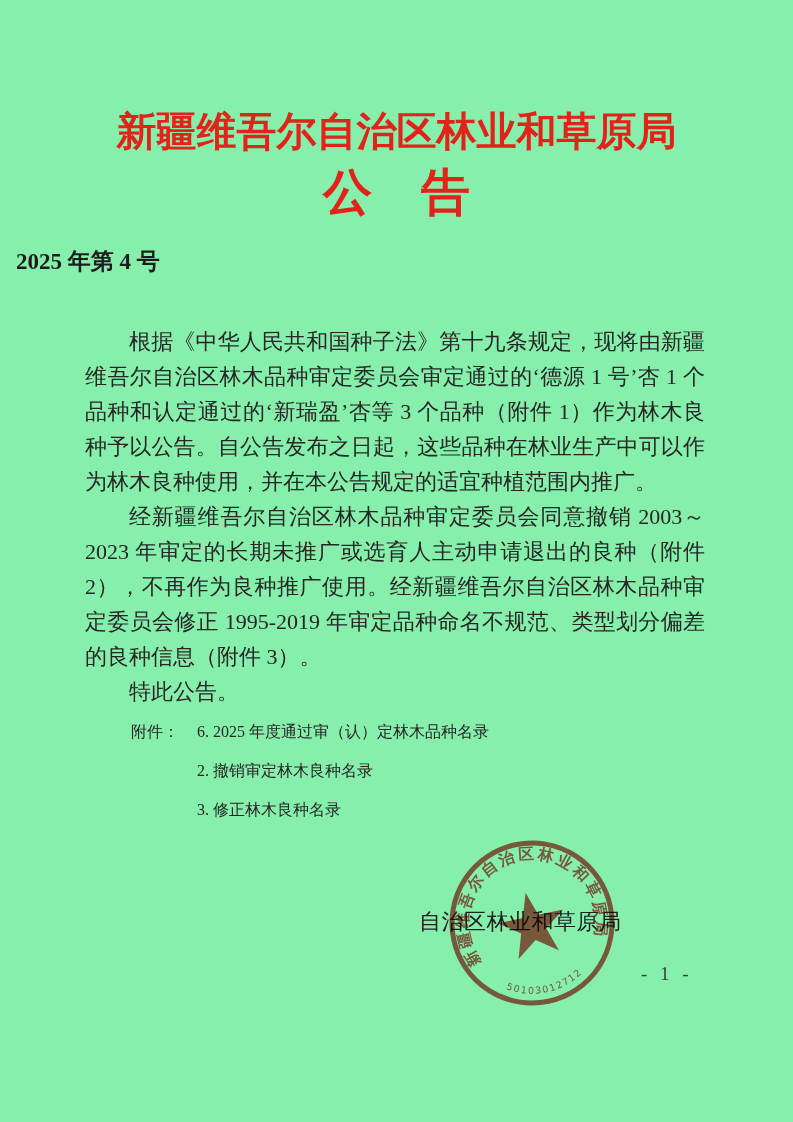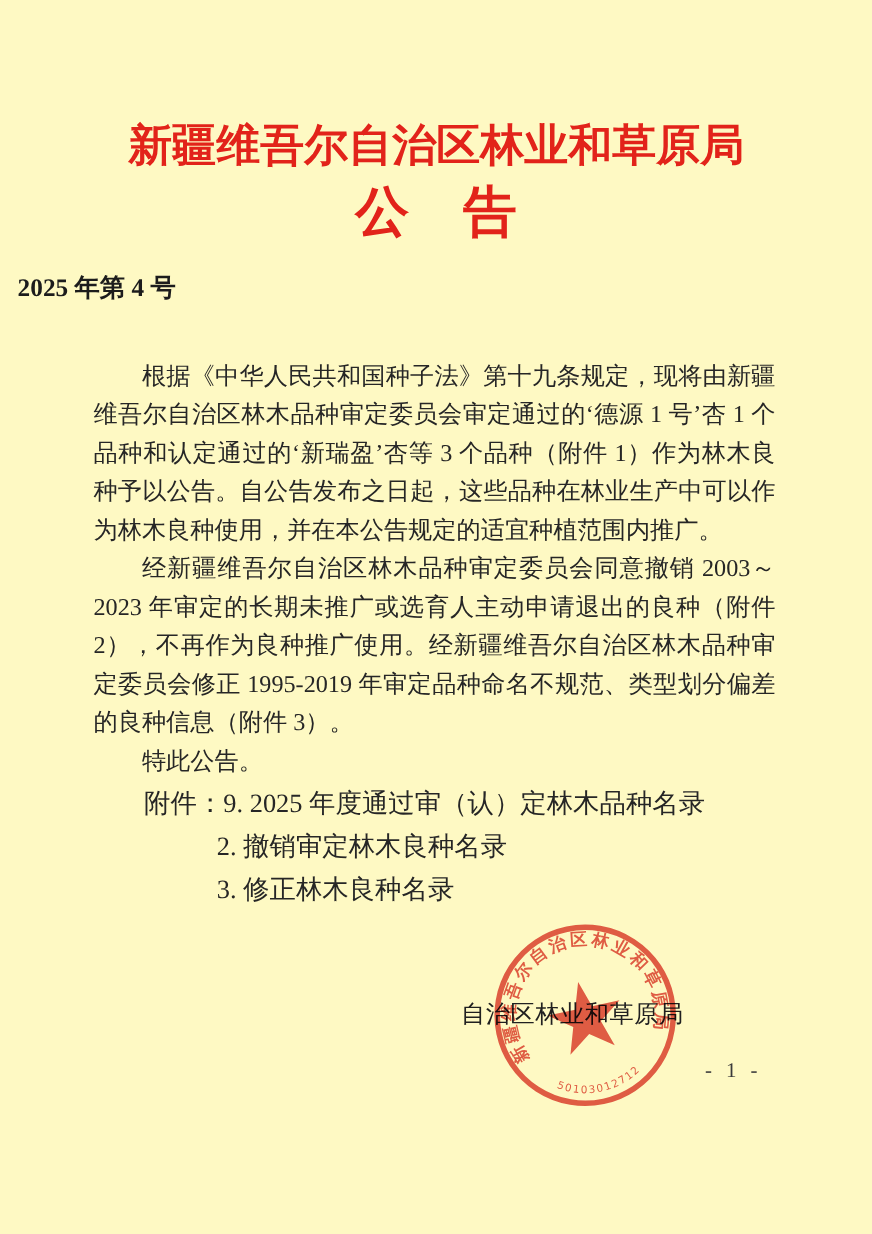--- a/index.html
+++ b/index.html
@@ -4,21 +4,21 @@
 <style>
   html, body {
     margin: 0;
     padding: 0;
     background: #ffffff;
   }
   .page {
     position: relative;
     width: 793px;
     height: 1122px;
-    background: #fef9c3;
+    background: #86efac;
     overflow: hidden;
     font-family: "Liberation Serif", "DejaVu Serif", serif;
     color: #262626;
   }
   
   .org-title {
     position: absolute;
     top: 106px;
     left: 0;
     width: 100%;
@@ -67,21 +67,21 @@
   .body-text p {
     margin: 0;
     text-indent: 2em;
   }
   
   .attachments {
     position: absolute;
     left: 131px;
     top: 712px;
     width: 560px;
-    font-size: 24px;
+    font-size: 16px;
     line-height: 39px;
   }
   .att-first {
     display: flex;
   }
   .att-label {
     flex: 0 0 66px;
     white-space: nowrap;
   }
   .att-rest {
@@ -134,21 +134,21 @@
 
   <div class="body-text">
     <p>根据《中华人民共和国种子法》第十九条规定，现将由新疆维吾尔自治区林木品种审定委员会审定通过的‘德源 1 号’杏 1 个品种和认定通过的‘新瑞盈’杏等 3 个品种（附件 1）作为林木良种予以公告。自公告发布之日起，这些品种在林业生产中可以作为林木良种使用，并在本公告规定的适宜种植范围内推广。</p>
     <p>经新疆维吾尔自治区林木品种审定委员会同意撤销 2003～2023 年审定的长期未推广或选育人主动申请退出的良种（附件 2），不再作为良种推广使用。经新疆维吾尔自治区林木品种审定委员会修正 1995-2019 年审定品种命名不规范、类型划分偏差的良种信息（附件 3）。</p>
     <p>特此公告。</p>
   </div>
 
   <div class="attachments">
     <div class="att-first">
       <span class="att-label">附件：</span>
-      <span>9. 2025 年度通过审（认）定林木品种名录</span>
+      <span>6. 2025 年度通过审（认）定林木品种名录</span>
     </div>
     <div class="att-rest">2. 撤销审定林木良种名录</div>
     <div class="att-rest">3. 修正林木良种名录</div>
   </div>
 
   <div class="signature">
     <div class="sig-org">自治区林业和草原局</div>
   </div>
 
   <svg class="seal" viewBox="-90 -90 180 180" xmlns="http://www.w3.org/2000/svg">

